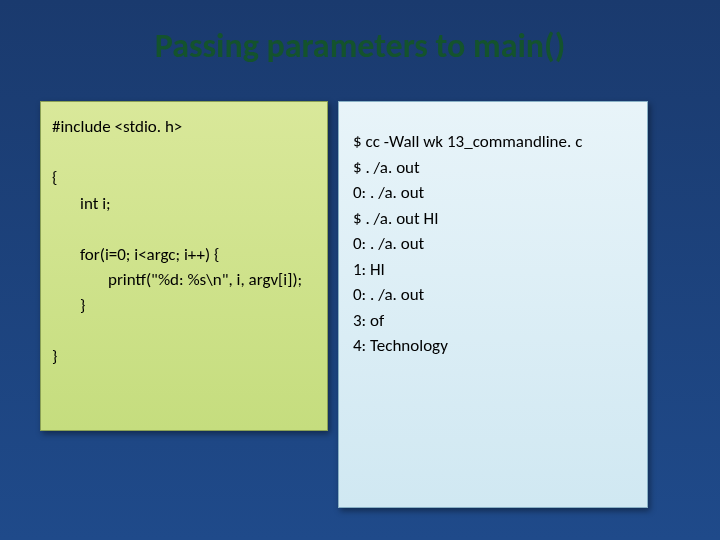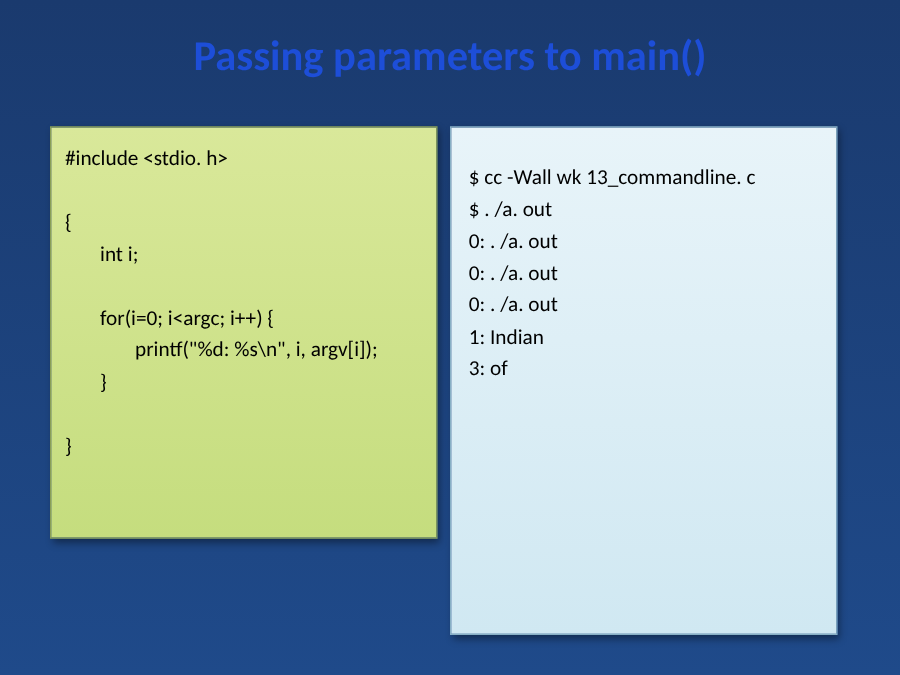--- a/index.html
+++ b/index.html
@@ -9,21 +9,21 @@
     }
     body {
       width: 720px;
       height: 540px;
       background: linear-gradient(to bottom, #1a3a6e 0%, #1f4a8a 100%);
       font-family: Calibri, Arial, sans-serif;
       padding: 20px 40px;
       overflow: hidden;
     }
     .title {
-      color: #1d4ed8;
+      color: #14532d;
       font-size: 34px;
       font-weight: bold;
       text-align: center;
       margin-top: 5px;
       margin-bottom: 35px;
     }
     .content {
       display: flex;
       gap: 10px;
     }
@@ -31,21 +31,21 @@
       background: linear-gradient(to bottom, #d9e89a 0%, #c5dd7e 100%);
       border: 1px solid #8aa055;
       padding: 12px 14px;
       color: #000000;
       font-size: 17px;
       line-height: 1.5;
       font-family: Calibri, Arial, sans-serif;
       box-shadow: 2px 3px 6px rgba(0,0,0,0.4);
     }
     .left-box {
-      width: 310px;
+      width: 288px;
       height: 330px;
       padding-left: 11px;
     }
     .right-box {
       width: 310px;
       height: 407px;
       background: linear-gradient(to bottom, #e8f4f9 0%, #d0e8f2 100%);
       border: 1px solid #88b0c5;
       padding: 27px 14px;
     }
@@ -76,19 +76,21 @@
     <div class="code-line indent2">printf("%d: %s\n", i, argv[i]);</div>
     <div class="code-line indent1">}</div>
     <div class="code-line">&nbsp;</div>
     <div class="code-line">}</div>
   </div>
 
   <div class="code-box right-box">
     <div class="code-line">$ cc -Wall wk 13_commandline. c</div>
     <div class="code-line">$ . /a. out</div>
     <div class="code-line">0: . /a. out</div>
+    <div class="code-line">$ . /a. out HI</div>
     <div class="code-line">0: . /a. out</div>
+    <div class="code-line">1: HI</div>
     <div class="code-line">0: . /a. out</div>
-    <div class="code-line">1: Indian</div>
     <div class="code-line">3: of</div>
+    <div class="code-line">4: Technology</div>
   </div>
 
 </div>
 
 </body></html>

